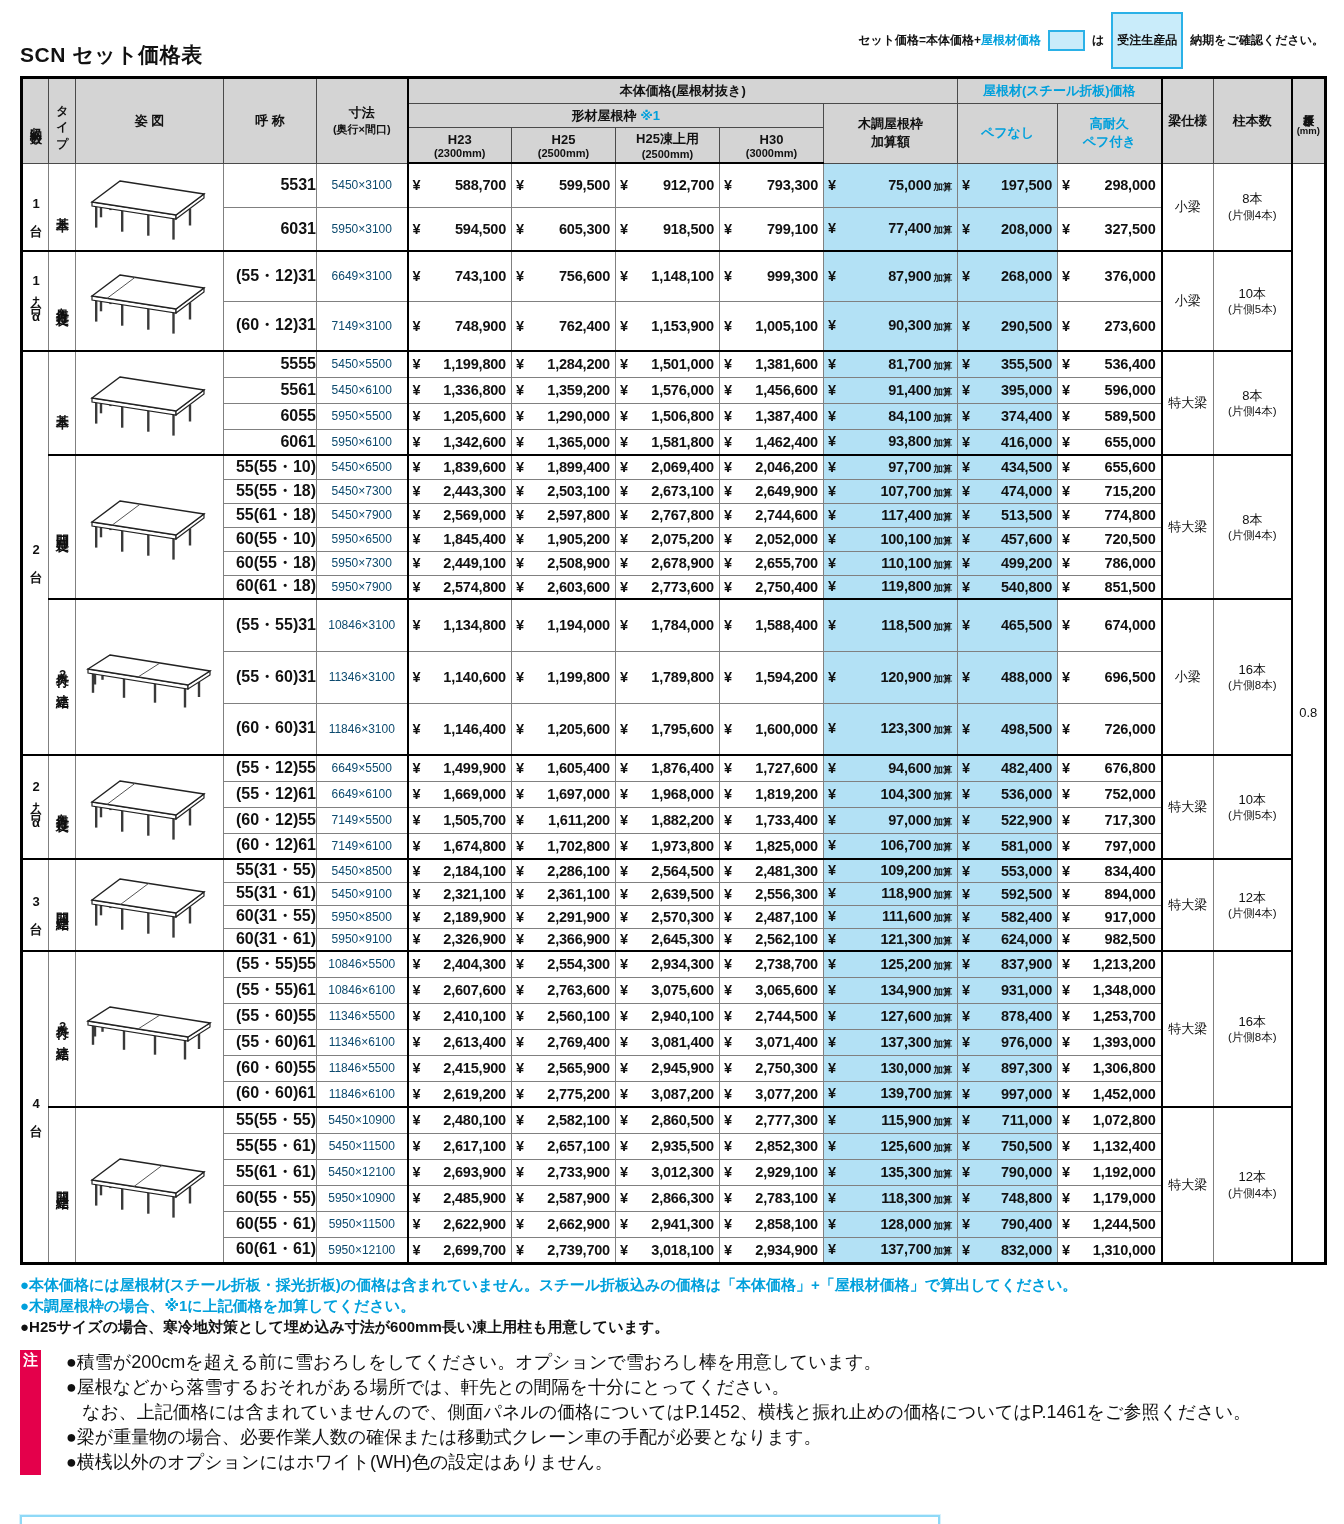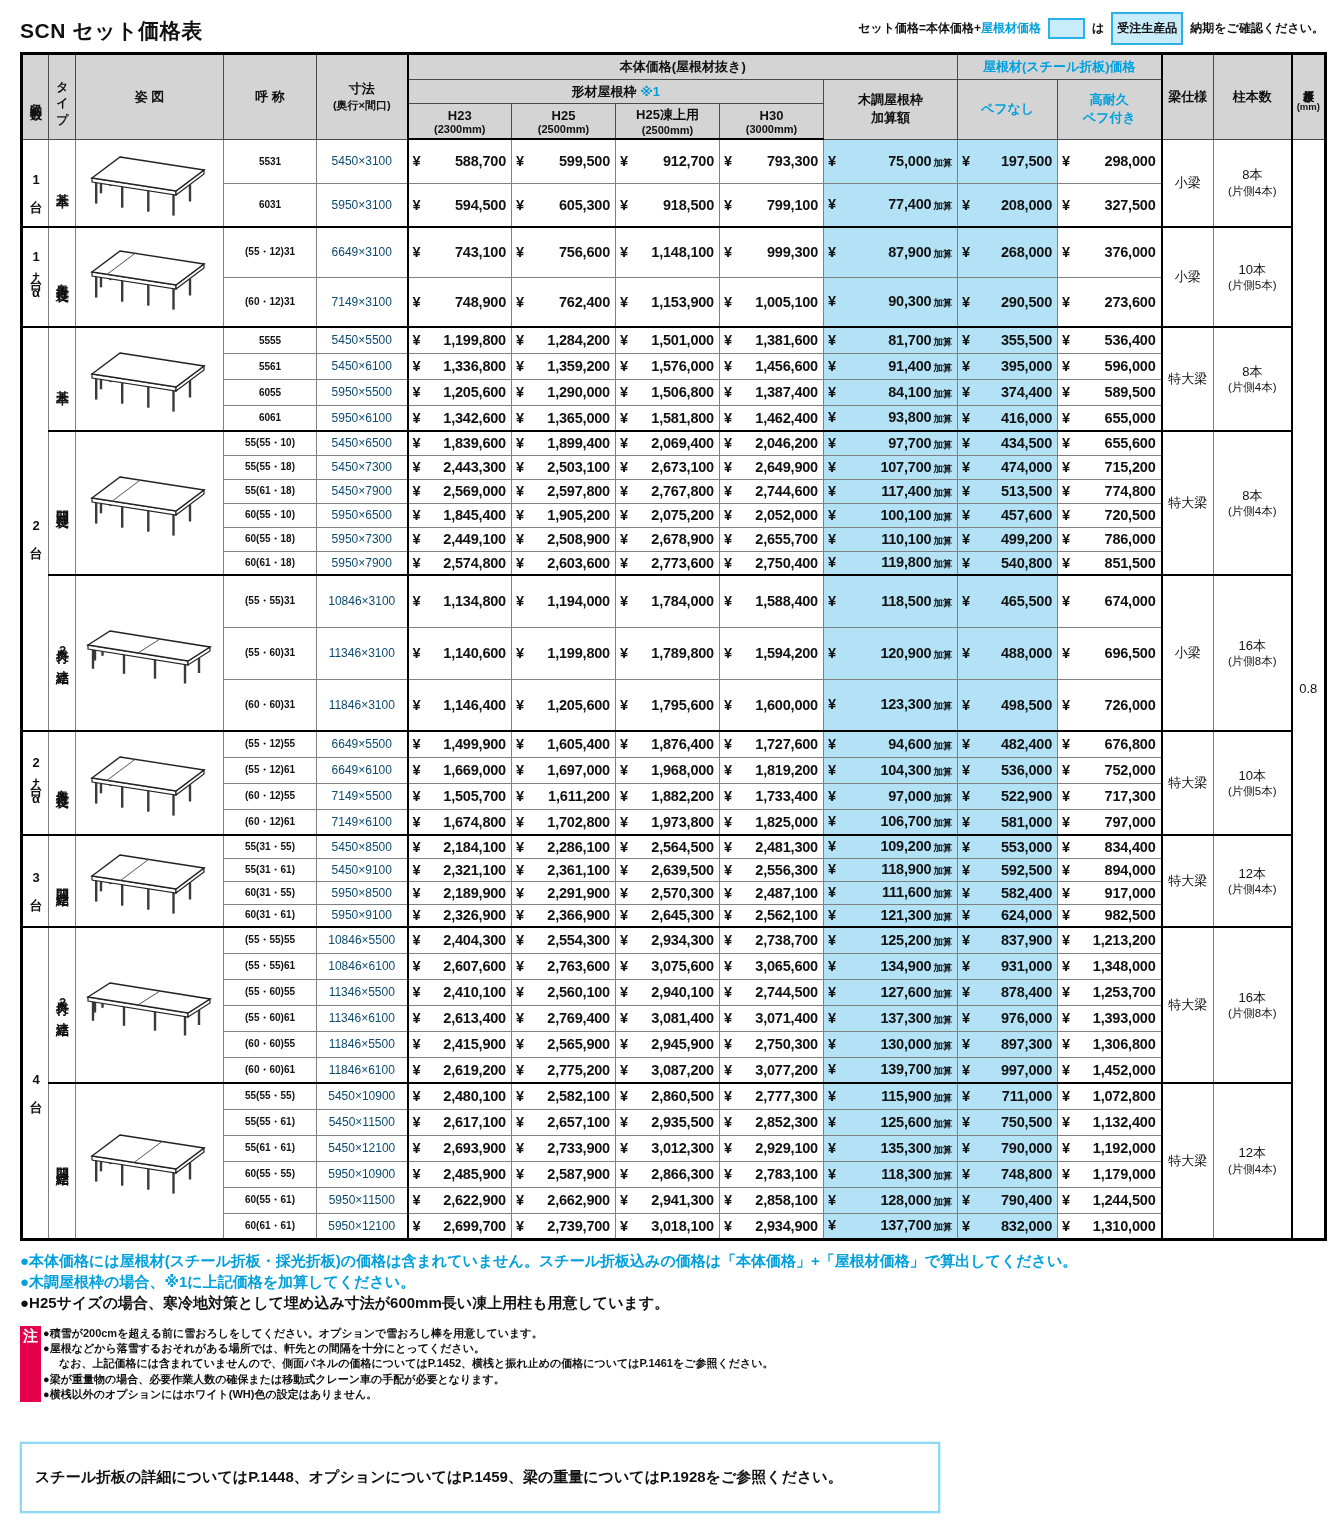--- a/index.html
+++ b/index.html
@@ -5,54 +5,54 @@
   * { margin:0; padding:0; box-sizing:border-box; }
   body { background:#fff; font-family:"Liberation Sans","DejaVu Sans",sans-serif; color:#111; }
   .page { width:1344px; min-height:1524px; padding:12px 20px 20px 20px; background:#fff; }
 
   
   .topbar { display:flex; justify-content:space-between; align-items:flex-end; margin-bottom:7px; }
   .title { font-size:21px; font-weight:700; letter-spacing:0.5px; }
   .legend { display:flex; align-items:center; gap:7px; font-size:12px; font-weight:700; }
   .cyan { color:#00a0dc; }
   .swatch { width:37px; height:21px; background:#c9ecfa; border:2px solid #2ab1e7; display:inline-block; }
-  .badge { background:#c9ecfa; border:2px solid #2ab1e7; padding:4px 4px; line-height:21px; display:inline-block; }
+  .badge { background:#c9ecfa; border:2px solid #2ab1e7; padding:16px 4px; line-height:21px; display:inline-block; }
 
   
   table.price { border-collapse:collapse; table-layout:fixed; width:1304px; border:3px solid #000; }
   .price th, .price td { border:1px solid #808080; overflow:hidden; }
   .price thead th { background:#d4d4d4; font-size:13px; font-weight:700; text-align:center; vertical-align:middle; border-color:#4a4a4a; padding:2px 1px; }
   .price thead tr:last-child th { border-bottom:2.5px solid #000; }
   .hsub { font-size:11px; font-weight:700; }
   .vert { writing-mode:vertical-rl; text-orientation:upright; letter-spacing:2px; display:inline-block; }
   .bl2 { border-left:2.5px solid #000 !important; }
   tr.b-top > th, tr.b-top > td { border-top:2.5px solid #000; }
   .price tbody th { background:#fff; font-weight:700; font-size:13px; text-align:center; vertical-align:middle; }
   .price tbody td { vertical-align:middle; }
   td.fig { text-align:center; }
   .figsvg { display:block; margin:0 auto; }
-  td.nm { text-align:center; font-weight:700; font-size:10px; }
+  td.nm { text-align:right; font-weight:700; font-size:16px; }
   td.sz { text-align:center; font-size:12px; color:#0c4a6e; }
   td.pr { padding:0 5px 0 4px; font-weight:700; font-size:14.5px; letter-spacing:-0.2px; }
   td.pr .cin { display:flex; align-items:baseline; }
   td.pr .num { flex:1; text-align:right; }
   td.pr .ks { font-size:9.5px; font-weight:600; margin-left:2px; white-space:nowrap; }
   td.hl { background:#b3e1f5; }
   td.beam { text-align:center; font-size:13px; font-weight:400; }
   td.posts { text-align:center; font-size:13px; font-weight:400; line-height:1.25;margin-top:12px; }
   td.posts .psub { font-size:11.5px; }
   td.thick { text-align:center; font-size:13px; font-weight:400; }
   th.thickh .vert { letter-spacing:1px; }
 
   
   .notes { margin-top:9px; font-size:15px; font-weight:700; line-height:1.4; }
   .note.accent { color:#00a0dc; }
   .caution { display:flex; margin-top:13px; }
   .caution-bar { width:21px; background:#e4004b; color:#fff; font-size:15px; font-weight:700; text-align:center; padding-top:1px; flex:none; }
-  .caution-lines { padding-left:2px; font-size:11px; font-weight:700; line-height:1.4; }
+  .caution-lines { padding-left:25px; font-size:18px; font-weight:400; line-height:1.4; }
   .caution-lines .cont { padding-left:16px; }
   .footer-box { margin-top:40px; width:920px; border:2px solid #8fd9f7; box-shadow:0 0 0 1px #d8f2fd; padding:24px 13px; font-size:15px; font-weight:700; }
 </style>
 </head>
 <body>
 
 <div class="page">
 
   <div class="topbar">
     <div class="title">SCN セット価格表</div>

